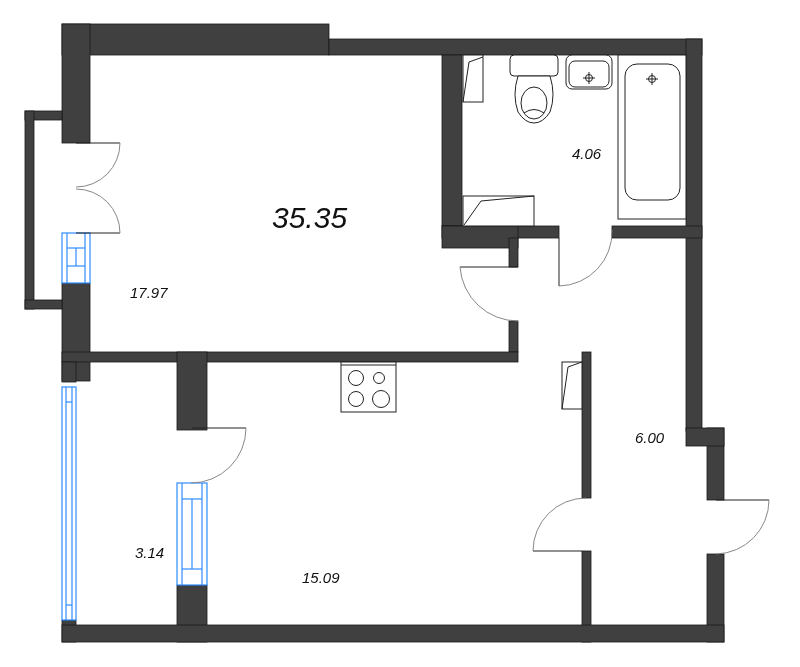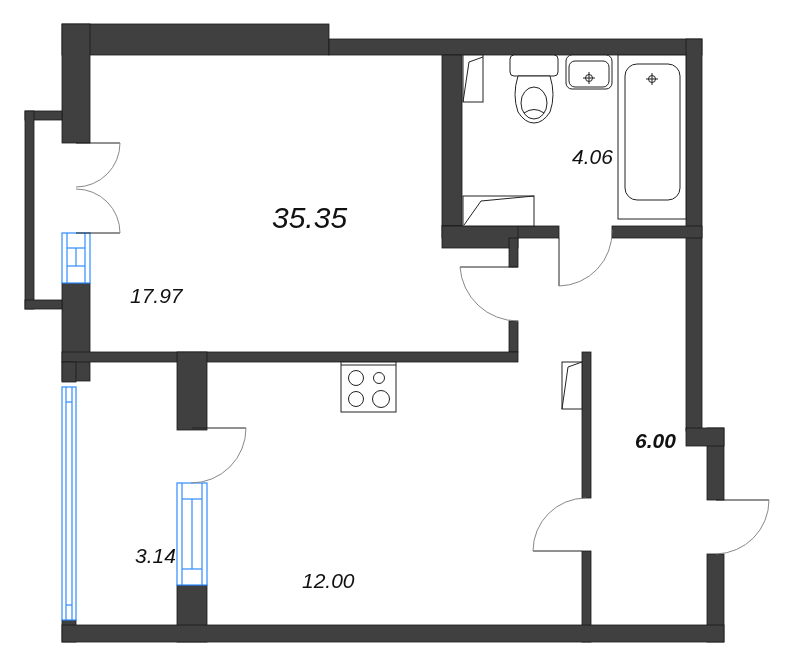--- a/index.html
+++ b/index.html
@@ -6,21 +6,21 @@
   body { width:800px; height:667px; position:relative; overflow:hidden; font-family:"Liberation Sans", sans-serif; }
   #plan { position:absolute; left:0; top:0; width:800px; height:667px; }
   .wall { fill:#404040; stroke:#1a1a1a; stroke-width:0.8; }
   .fix { fill:#ffffff; stroke:#222; stroke-width:1; }
   .thin { fill:none; stroke:#222; stroke-width:1; }
   .arc { fill:none; stroke:#888; stroke-width:1; }
   .win { fill:#ffffff; stroke:#2f8cff; stroke-width:1.2; }
   .winl { fill:none; stroke:#2f8cff; stroke-width:1.2; }
   .label { position:absolute; font-style:italic; color:#111; white-space:nowrap; }
   .label.big { font-size:30px;margin-top:35px; }
-  .label.sm { font-size:21px; }
+  .label.sm { font-size:15px; }
 </style>
 </head>
 <body>
 
 <svg id="plan" viewBox="0 0 800 667" xmlns="http://www.w3.org/2000/svg">
 
   <g>
 
     <rect class="wall" x="62" y="24" width="267" height="31"></rect>
 
@@ -175,15 +175,15 @@
     <g>
       <rect class="fix" x="562" y="362" width="20" height="47"></rect>
       <polyline class="thin" points="562,409 568,367 582,362"></polyline>
     </g>
   </g>
 </svg>
 
 <div class="label big" style="left:272px; top:166px;">35.35</div>
 <div class="label sm" style="left:130px; top:284px;">17.97</div>
 <div class="label sm" style="left:572px; top:145px;">4.06</div>
-<div class="label sm" style="left:635px; top:429px;font-weight:bold;">6.00</div>
-<div class="label sm" style="left:302px; top:569px;">12.00</div>
+<div class="label sm" style="left:635px; top:429px;">6.00</div>
+<div class="label sm" style="left:302px; top:569px;">15.09</div>
 <div class="label sm" style="left:95px; top:544px;margin-left:40px;">3.14</div>
 
 </body></html>

